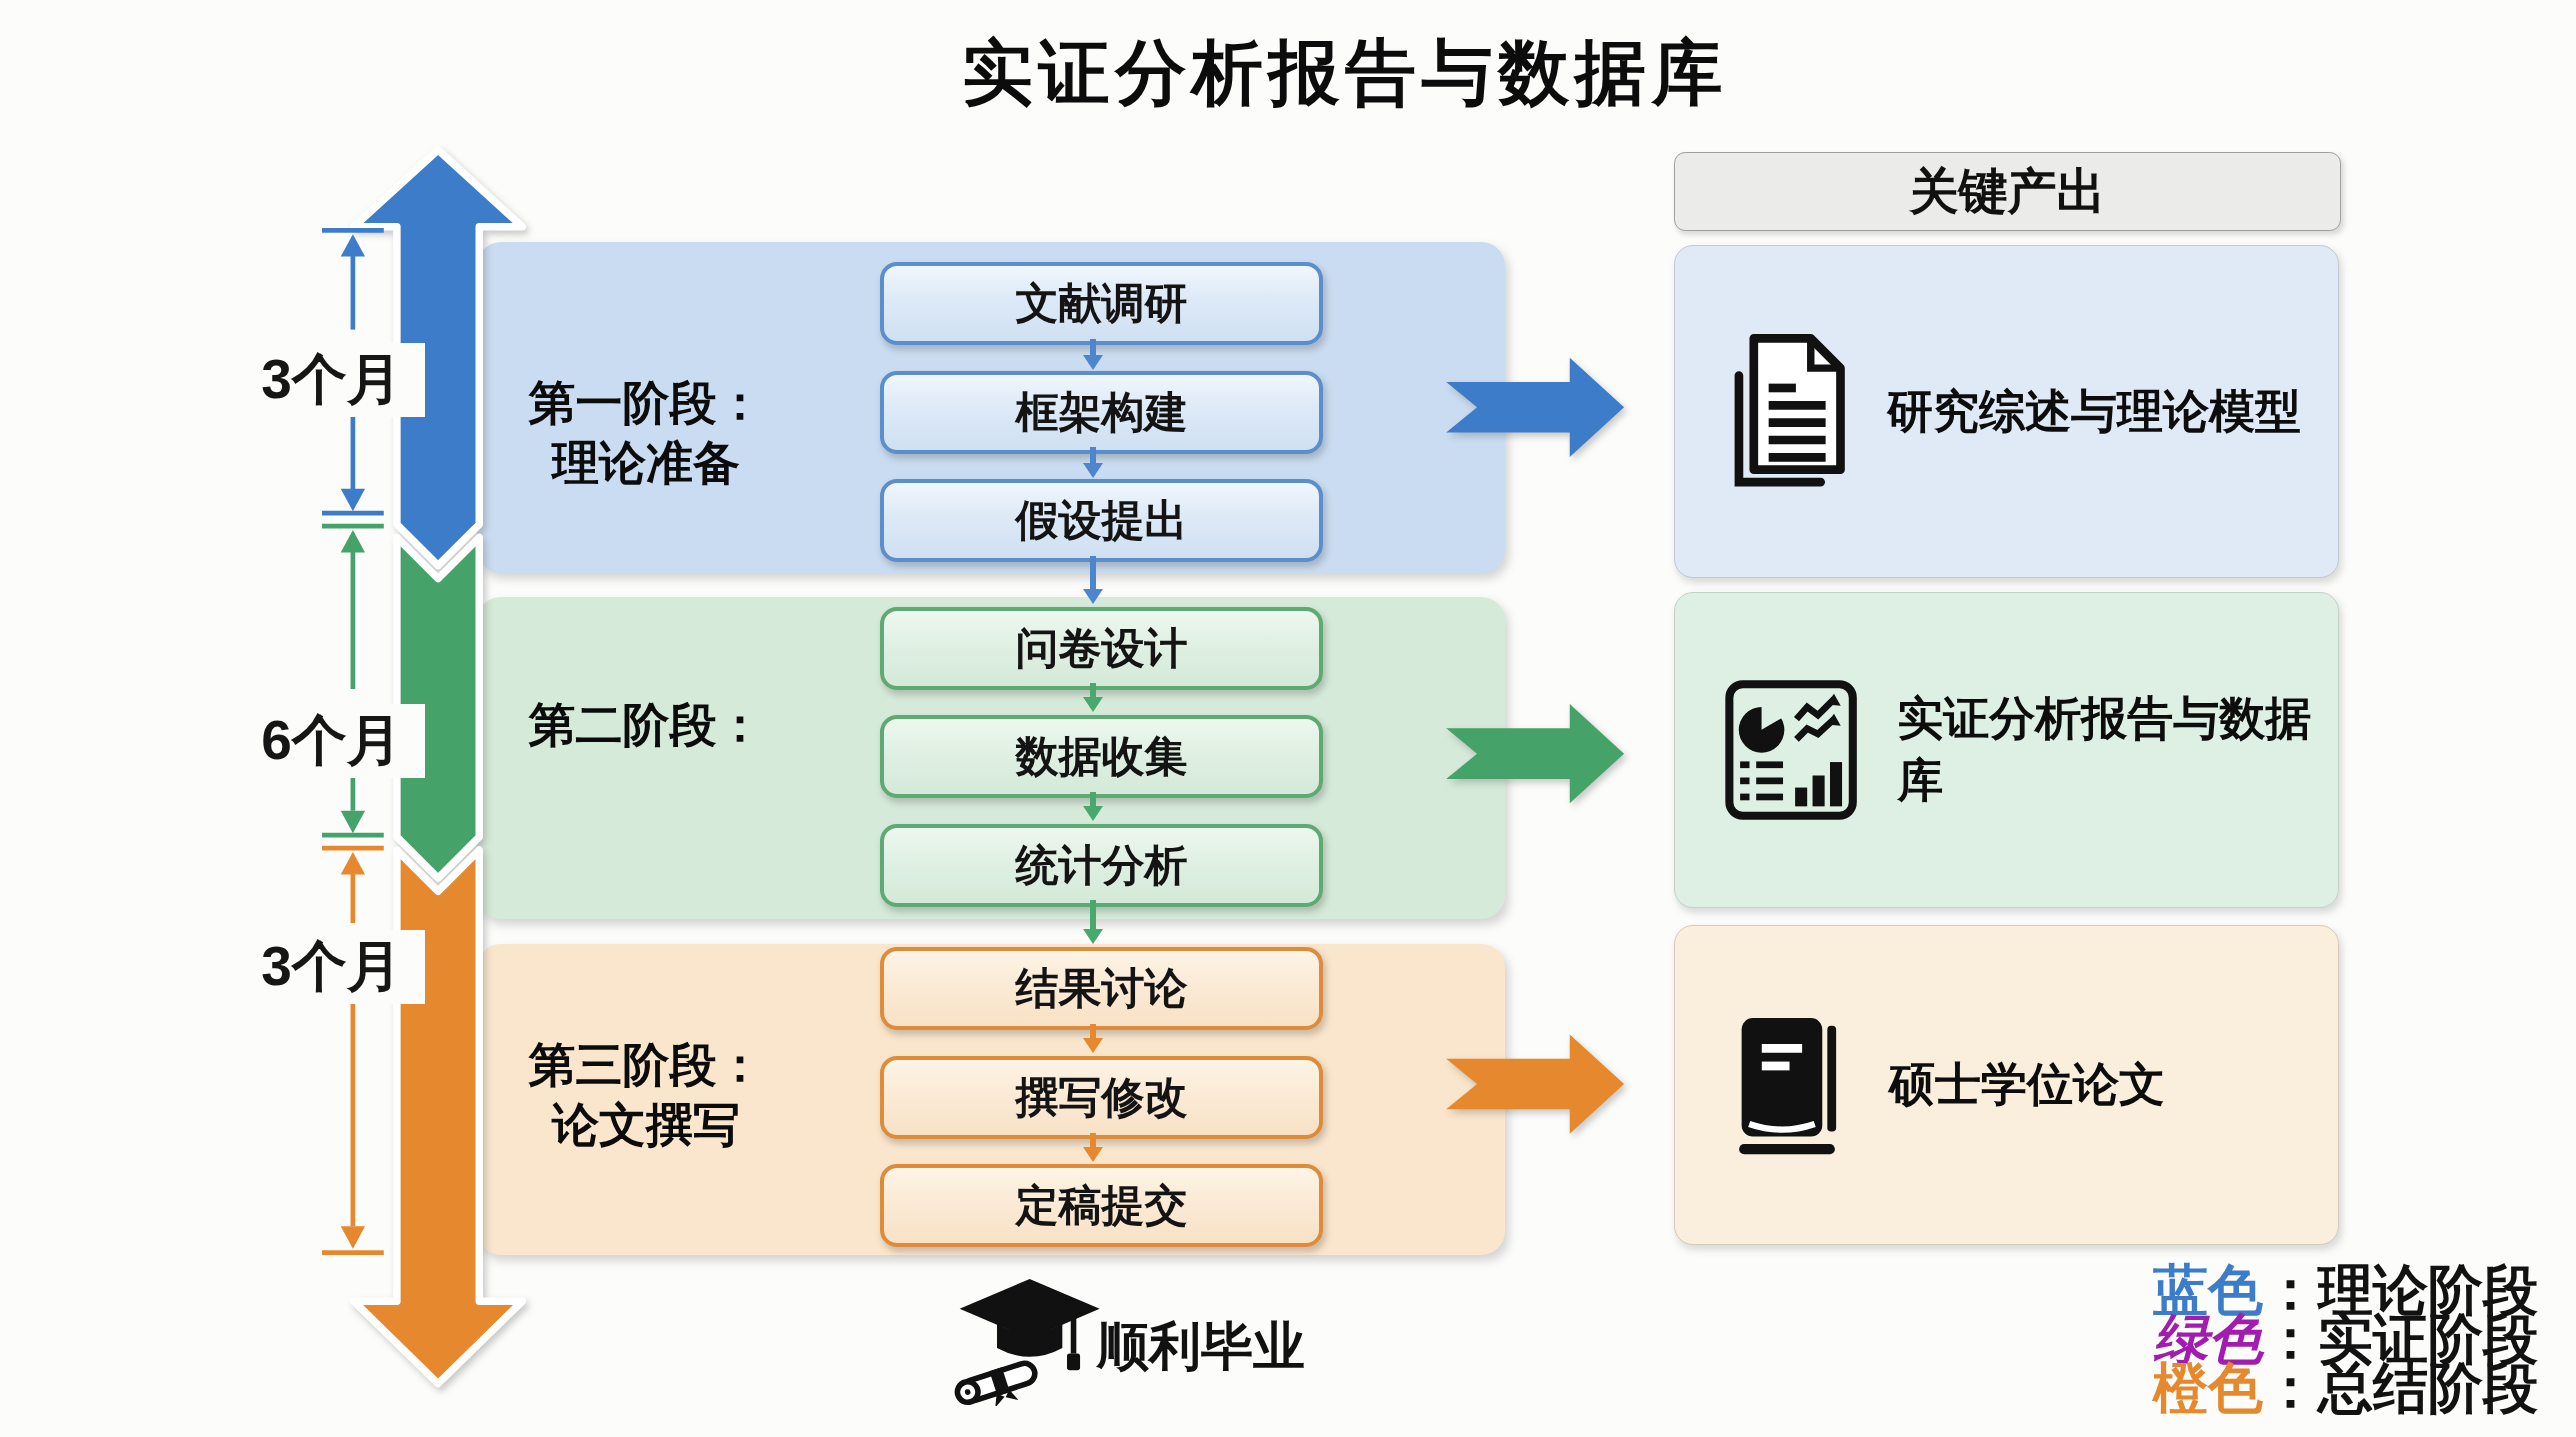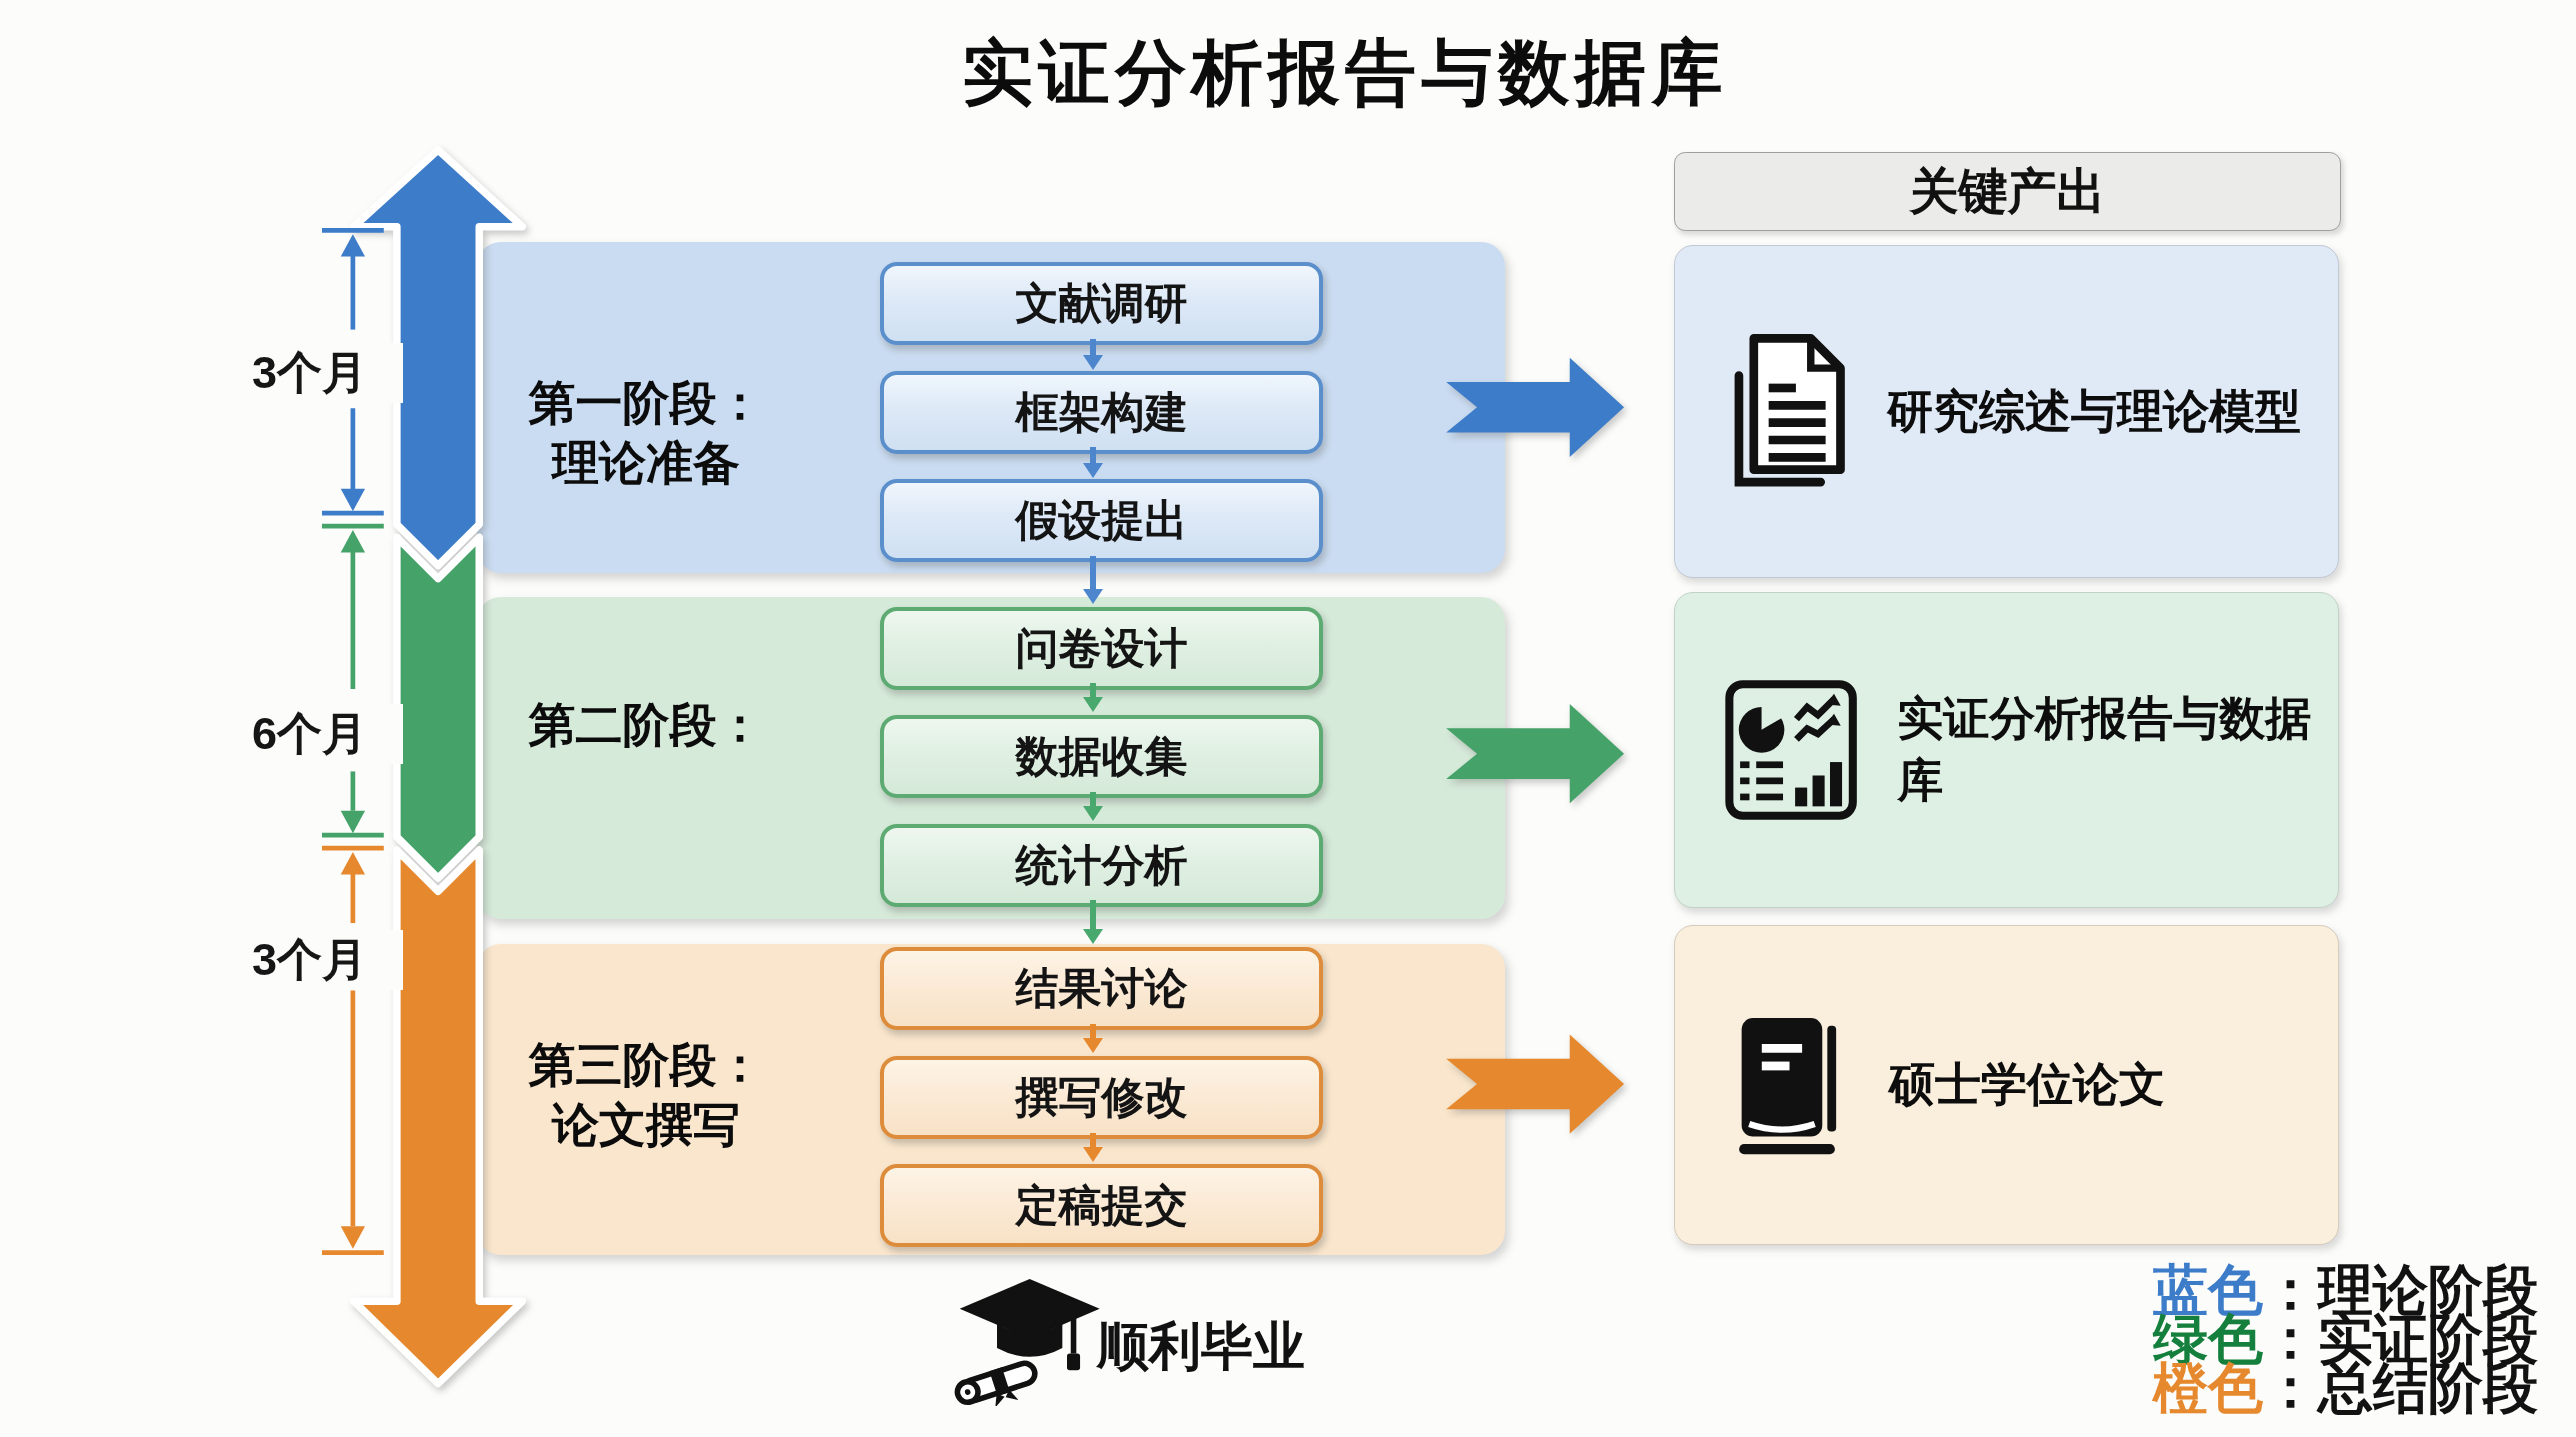--- a/index.html
+++ b/index.html
@@ -33,22 +33,22 @@
   .conn{position:absolute;left:1090px;width:5.6px;z-index:2;}
   .conn::after{content:"";position:absolute;bottom:-14px;left:-7.5px;width:0;height:0;
                border-left:10.3px solid transparent;border-right:10.3px solid transparent;}
   .conn-blue{background:#4d86cc;} .conn-blue::after{border-top:15px solid #4d86cc;}
   .conn-green{background:#49a86e;} .conn-green::after{border-top:15px solid #49a86e;}
   .conn-orange{background:#e6882d;} .conn-orange::after{border-top:15px solid #e6882d;}
 
   
   .overlay{position:absolute;left:0;top:0;width:2576px;height:1438px;z-index:3;pointer-events:none;}
 
-  .duration{position:absolute;left:216px;width:187px;text-align:center;z-index:4;
-            font-size:45px;font-weight:700;color:#161616;background:#fcfcfb;}
+  .duration{position:absolute;left:238px;width:187px;text-align:center;z-index:4;
+            font-size:55px;font-weight:700;color:#161616;background:#fcfcfb;}
   .d1{top:343px;} .d2{top:704px;} .d3{top:930px;}
 
   
   .outputs-header{position:absolute;left:1674px;top:152px;width:665px;height:77px;z-index:2;
       background:#ebebe9;border:1.9px solid #9f9f9d;border-radius:11.2px;
       display:flex;align-items:center;justify-content:center;
       font-size:49px;font-weight:800;box-shadow:2.8px 3.7px 5.6px rgba(120,120,120,.25);}
   .outbox{position:absolute;left:1674px;width:665px;border-radius:19px;z-index:2;
       display:flex;align-items:center;padding-left:49px;box-sizing:border-box;gap:39px;
       box-shadow:2.8px 4.7px 7.5px rgba(120,120,120,.25);}
@@ -57,21 +57,21 @@
   .ob3{top:925px;height:320px;background:#faeedd;border:1.9px solid #d6caba;}
   .outbox .olabel{font-size:46px;font-weight:800;color:#0d0d0d;}
 
   
   .footer-icon{position:absolute;left:941px;top:1275px;z-index:2;}
   .footer-label{position:absolute;left:1097px;top:1312px;font-size:52px;font-weight:800;z-index:2;}
 
   
   .legend{position:absolute;left:2153px;top:1266px;z-index:2;}
   .legend-row{font-size:55px;font-weight:700;line-height:49px;white-space:nowrap;}
-  .lg-term-blue{color:#3c7cc9;} .lg-term-green{color:#15803d;} .lg-term-orange{color:#e6882d;}
+  .lg-term-blue{color:#3c7cc9;} .lg-term-green{color:#a21caf;font-style:italic;} .lg-term-orange{color:#e6882d;}
   .lg-rest{color:#121212;}
 </style>
 </head>
 <body>
 
 <div class="canvas">
 
   <div class="title">实证分析报告与数据库</div>
 
   <div class="band band-blue"></div>

